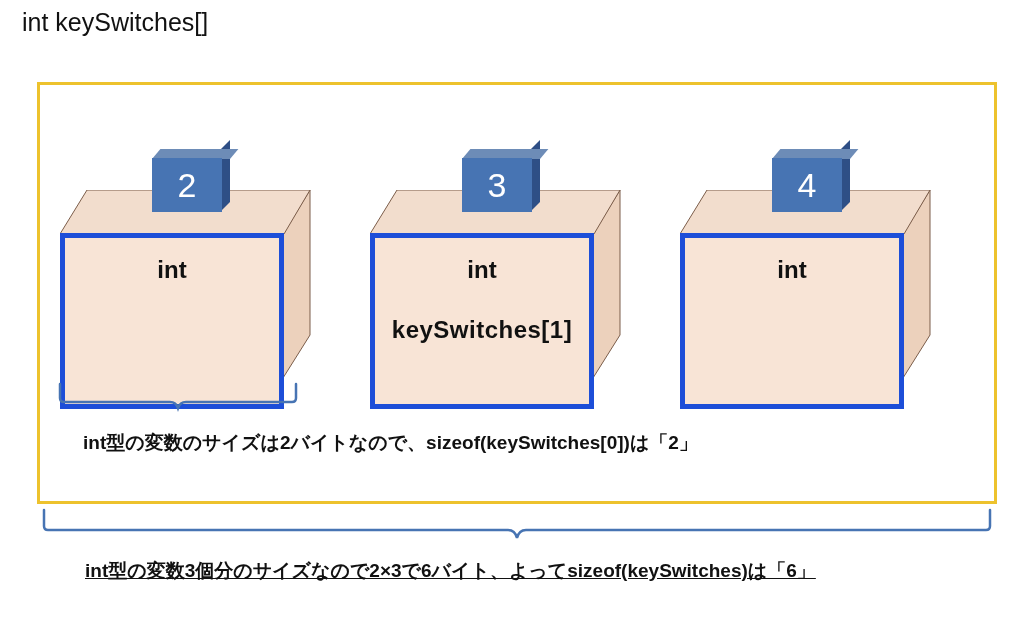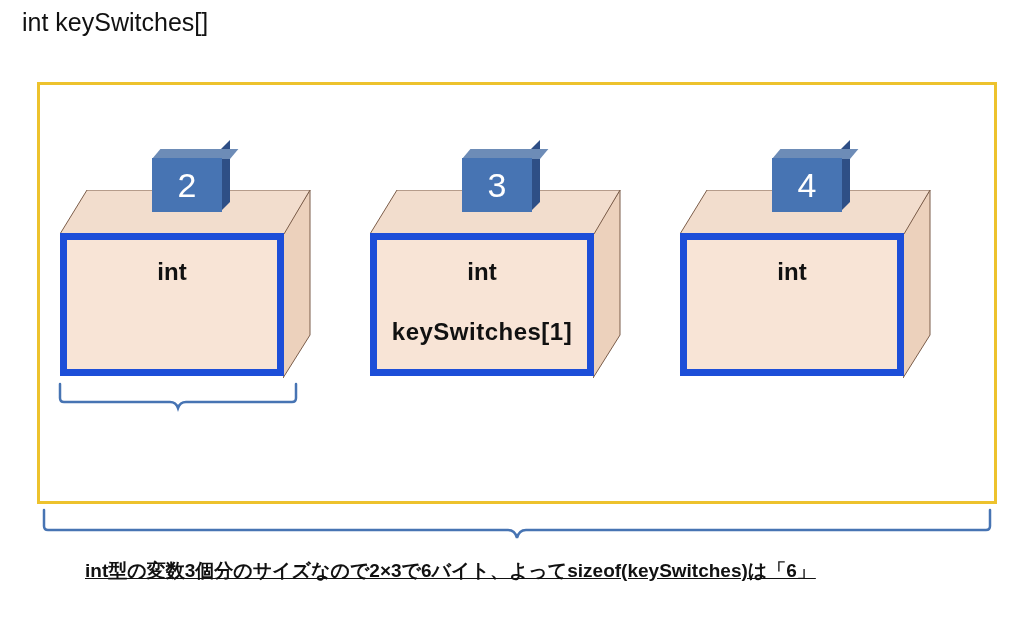--- a/index.html
+++ b/index.html
@@ -35,23 +35,23 @@
   }
   .cube .top {
     position: absolute;
     left: 0; top: 0;
     width: 250px; height: 44px;
   }
   .cube .top svg { display: block; }
   .cube .front {
     position: absolute;
     left: 0; top: 43px;
-    width: 224px; height: 143px;
+    width: 224px; height: 176px;
     background: #f8e4d6;
-    border: 7px solid #1d4ed8;
+    border: 5px solid #1d4ed8;
     text-align: center;
     font-weight: 700;
   }
   .cube .side {
     position: absolute;
     left: 223px; top: 0;
     width: 28px; height: 188px;
   }
   .cube .side svg { display: block; }
   .cube .type {
@@ -200,20 +200,21 @@
     <div class="chip-side"></div>
     <div class="chip-top"></div>
     <div class="chip-front">4</div>
   </div>
 
   <div class="bracket-small">
     <svg width="240" height="36">
       <path d="M2 0 L2 14 Q2 18 6 18 L112 18 Q118 18 120 24 Q122 18 128 18 L234 18 Q238 18 238 14 L238 0" fill="none" stroke="#4774b3" stroke-width="2.5" stroke-linecap="round"></path>
     </svg>
   </div>
+  <div class="caption1">int型の変数のサイズは2バイトなので、sizeof(keySwitches[0])は「2」</div>
 
   <div class="bracket-large">
     <svg width="950" height="40">
       <path d="M2 0 L2 16 Q2 20 6 20 L466 20 Q473 20 475 28 Q477 20 484 20 L944 20 Q948 20 948 16 L948 0" fill="none" stroke="#4774b3" stroke-width="2.5" stroke-linecap="round"></path>
     </svg>
   </div>
   <div class="caption2">int型の変数3個分のサイズなので2×3で6バイト、よってsizeof(keySwitches)は「6」</div>
 
 </div>
 

